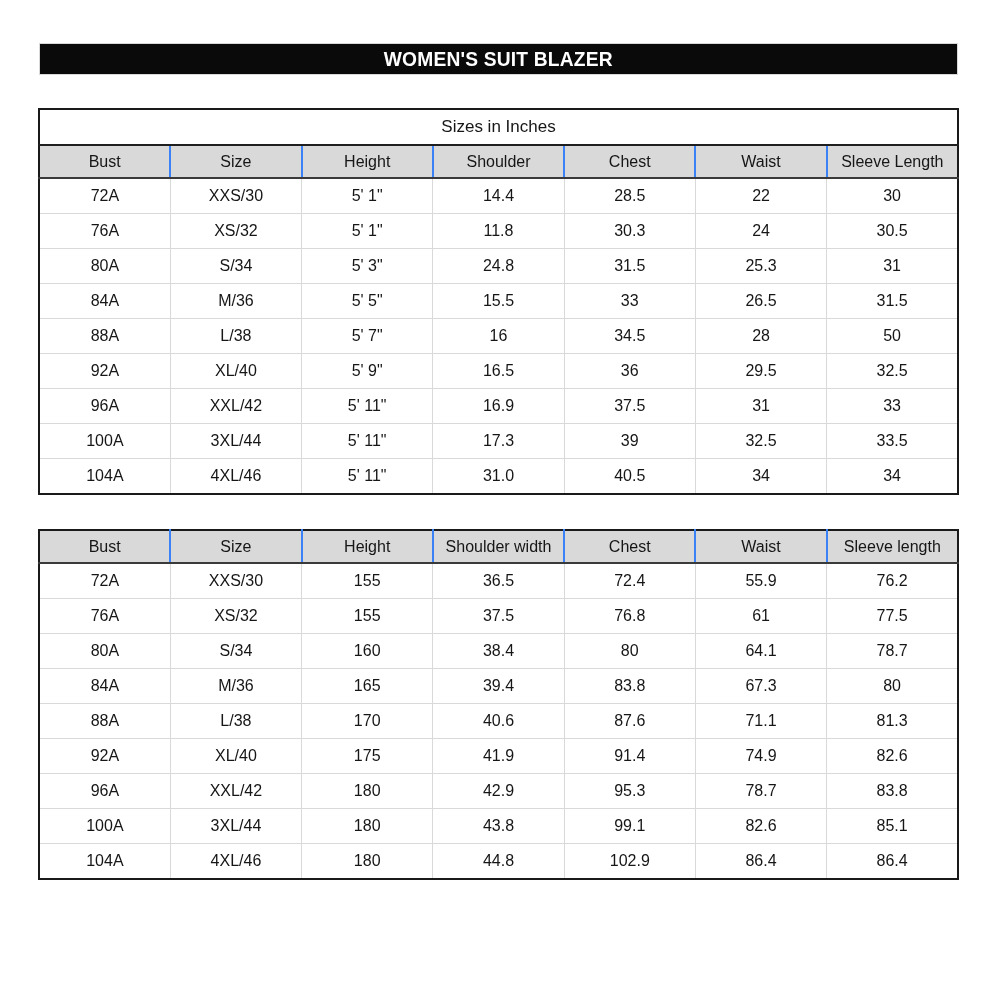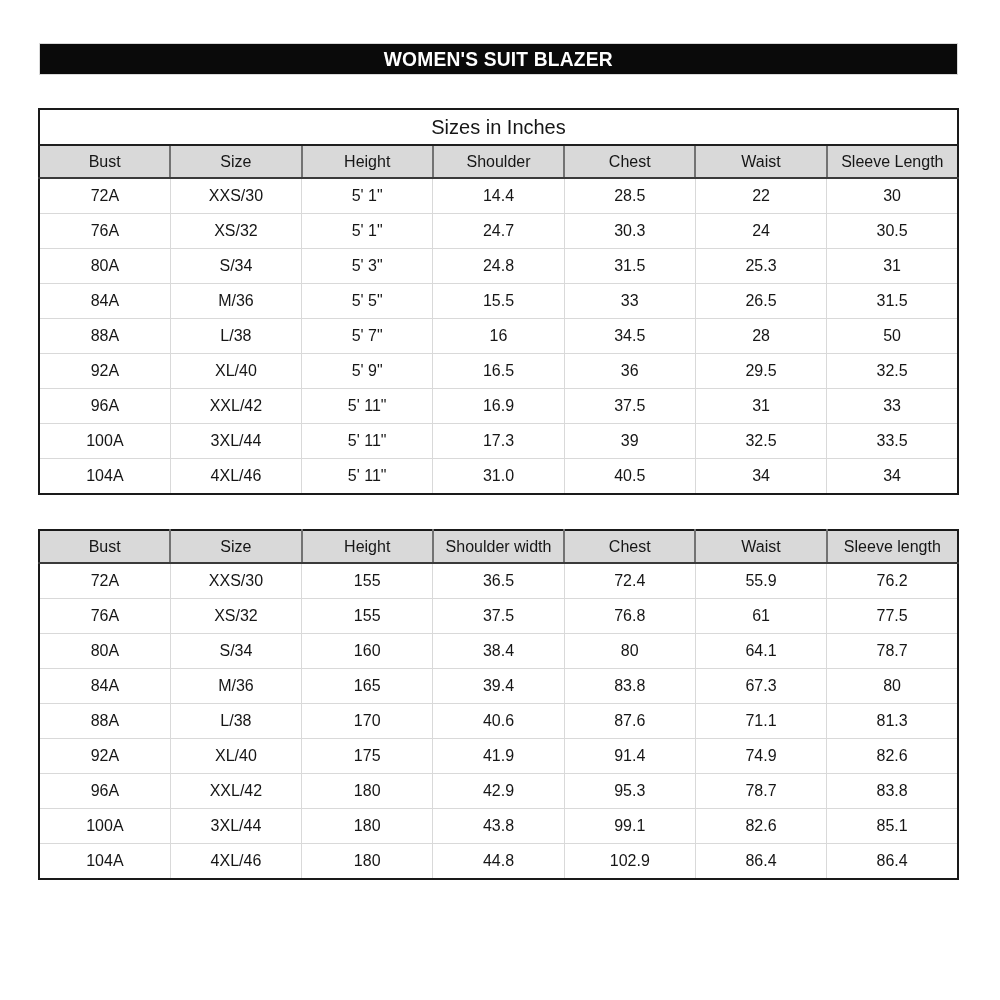--- a/index.html
+++ b/index.html
@@ -46,34 +46,34 @@
     color: #161616;
     border: 2px solid #1a1a1a;
     background: #ffffff;
   }
   #table-0 { top: 108px; }
   #table-1 { top: 529px; }
   td.table-title {
     height: 34px;
     text-align: center;
     vertical-align: middle;
-    font-size: 20px;
+    font-size: 17px;
     background: #ffffff;
     border-bottom: 2px solid #1f1f1f;
     padding: 0;
   }
   th.col-header {
     height: 31px;
     background: #d9d9d9;
     font-weight: 400;
     font-size: 16px;
     text-align: center;
     vertical-align: middle;
     border-bottom: 2px solid #3a3a3a;
-    border-left: 2px solid #737373;
+    border-left: 2px solid #3b82f6;
     padding: 0;
     overflow: hidden;
     white-space: nowrap;
   }
   th.col-header:first-child { border-left: none; }
   td.data-cell {
     height: 34px;
     font-size: 16px;
     text-align: center;
     vertical-align: middle;
@@ -114,21 +114,21 @@
           <td class="data-cell">5' 1"</td>
           <td class="data-cell">14.4</td>
           <td class="data-cell">28.5</td>
           <td class="data-cell">22</td>
           <td class="data-cell">30</td>
         </tr>
         <tr class="data-row">
           <td class="data-cell">76A</td>
           <td class="data-cell">XS/32</td>
           <td class="data-cell">5' 1"</td>
-          <td class="data-cell">24.7</td>
+          <td class="data-cell">11.8</td>
           <td class="data-cell">30.3</td>
           <td class="data-cell">24</td>
           <td class="data-cell">30.5</td>
         </tr>
         <tr class="data-row">
           <td class="data-cell">80A</td>
           <td class="data-cell">S/34</td>
           <td class="data-cell">5' 3"</td>
           <td class="data-cell">24.8</td>
           <td class="data-cell">31.5</td>

